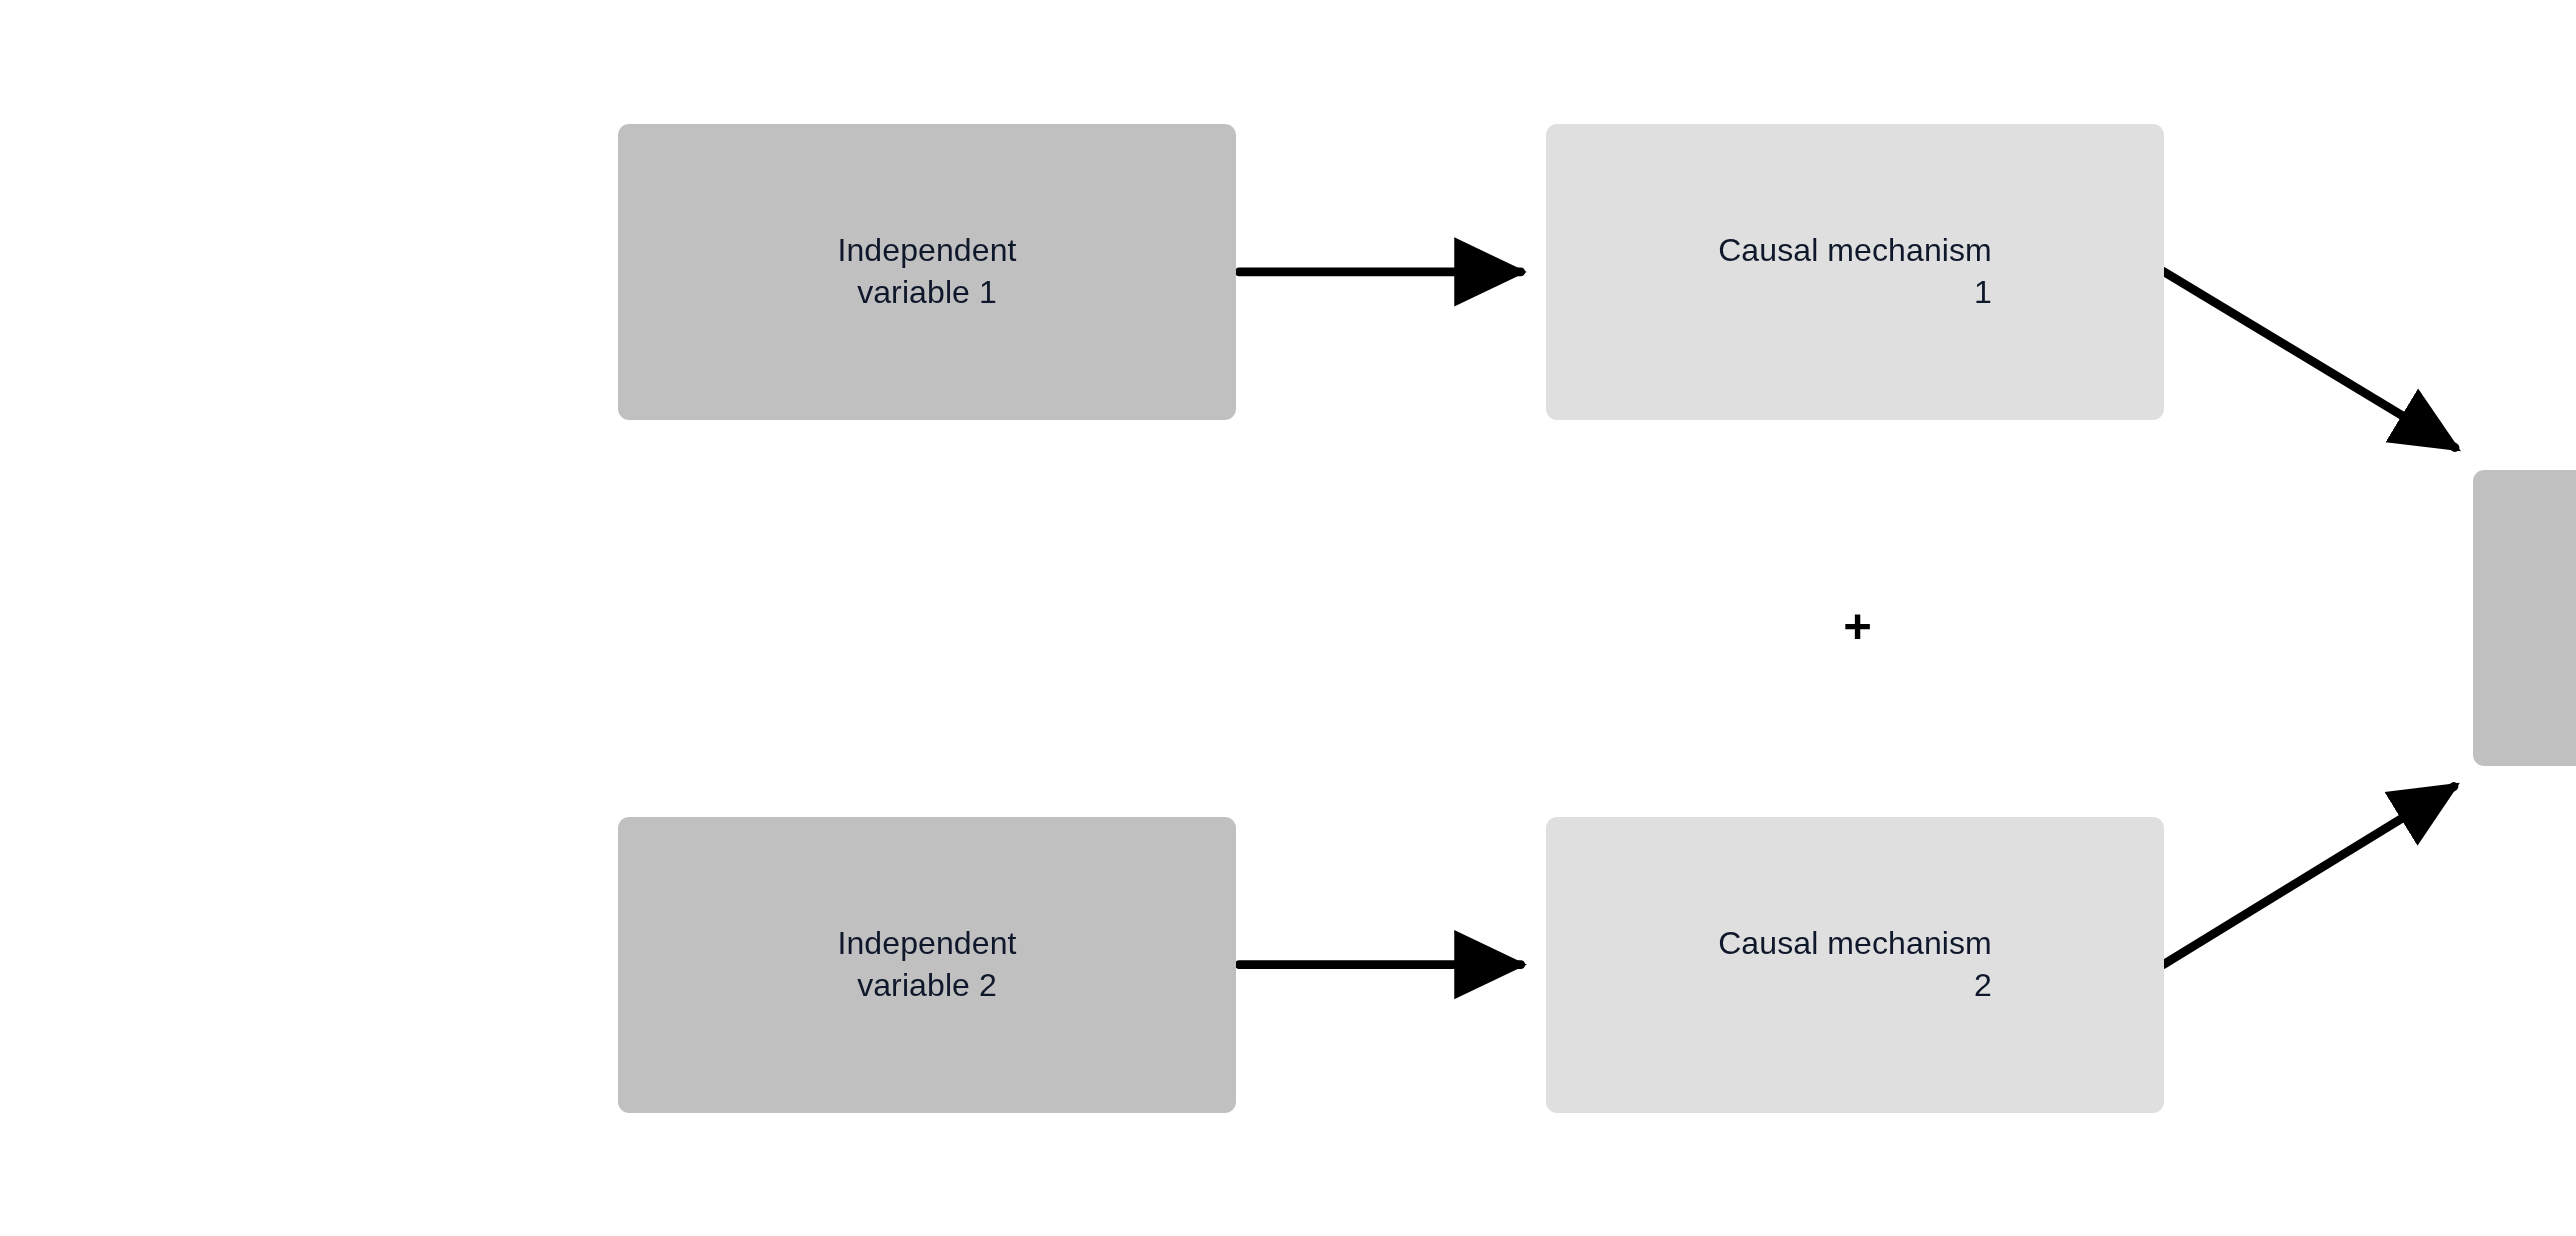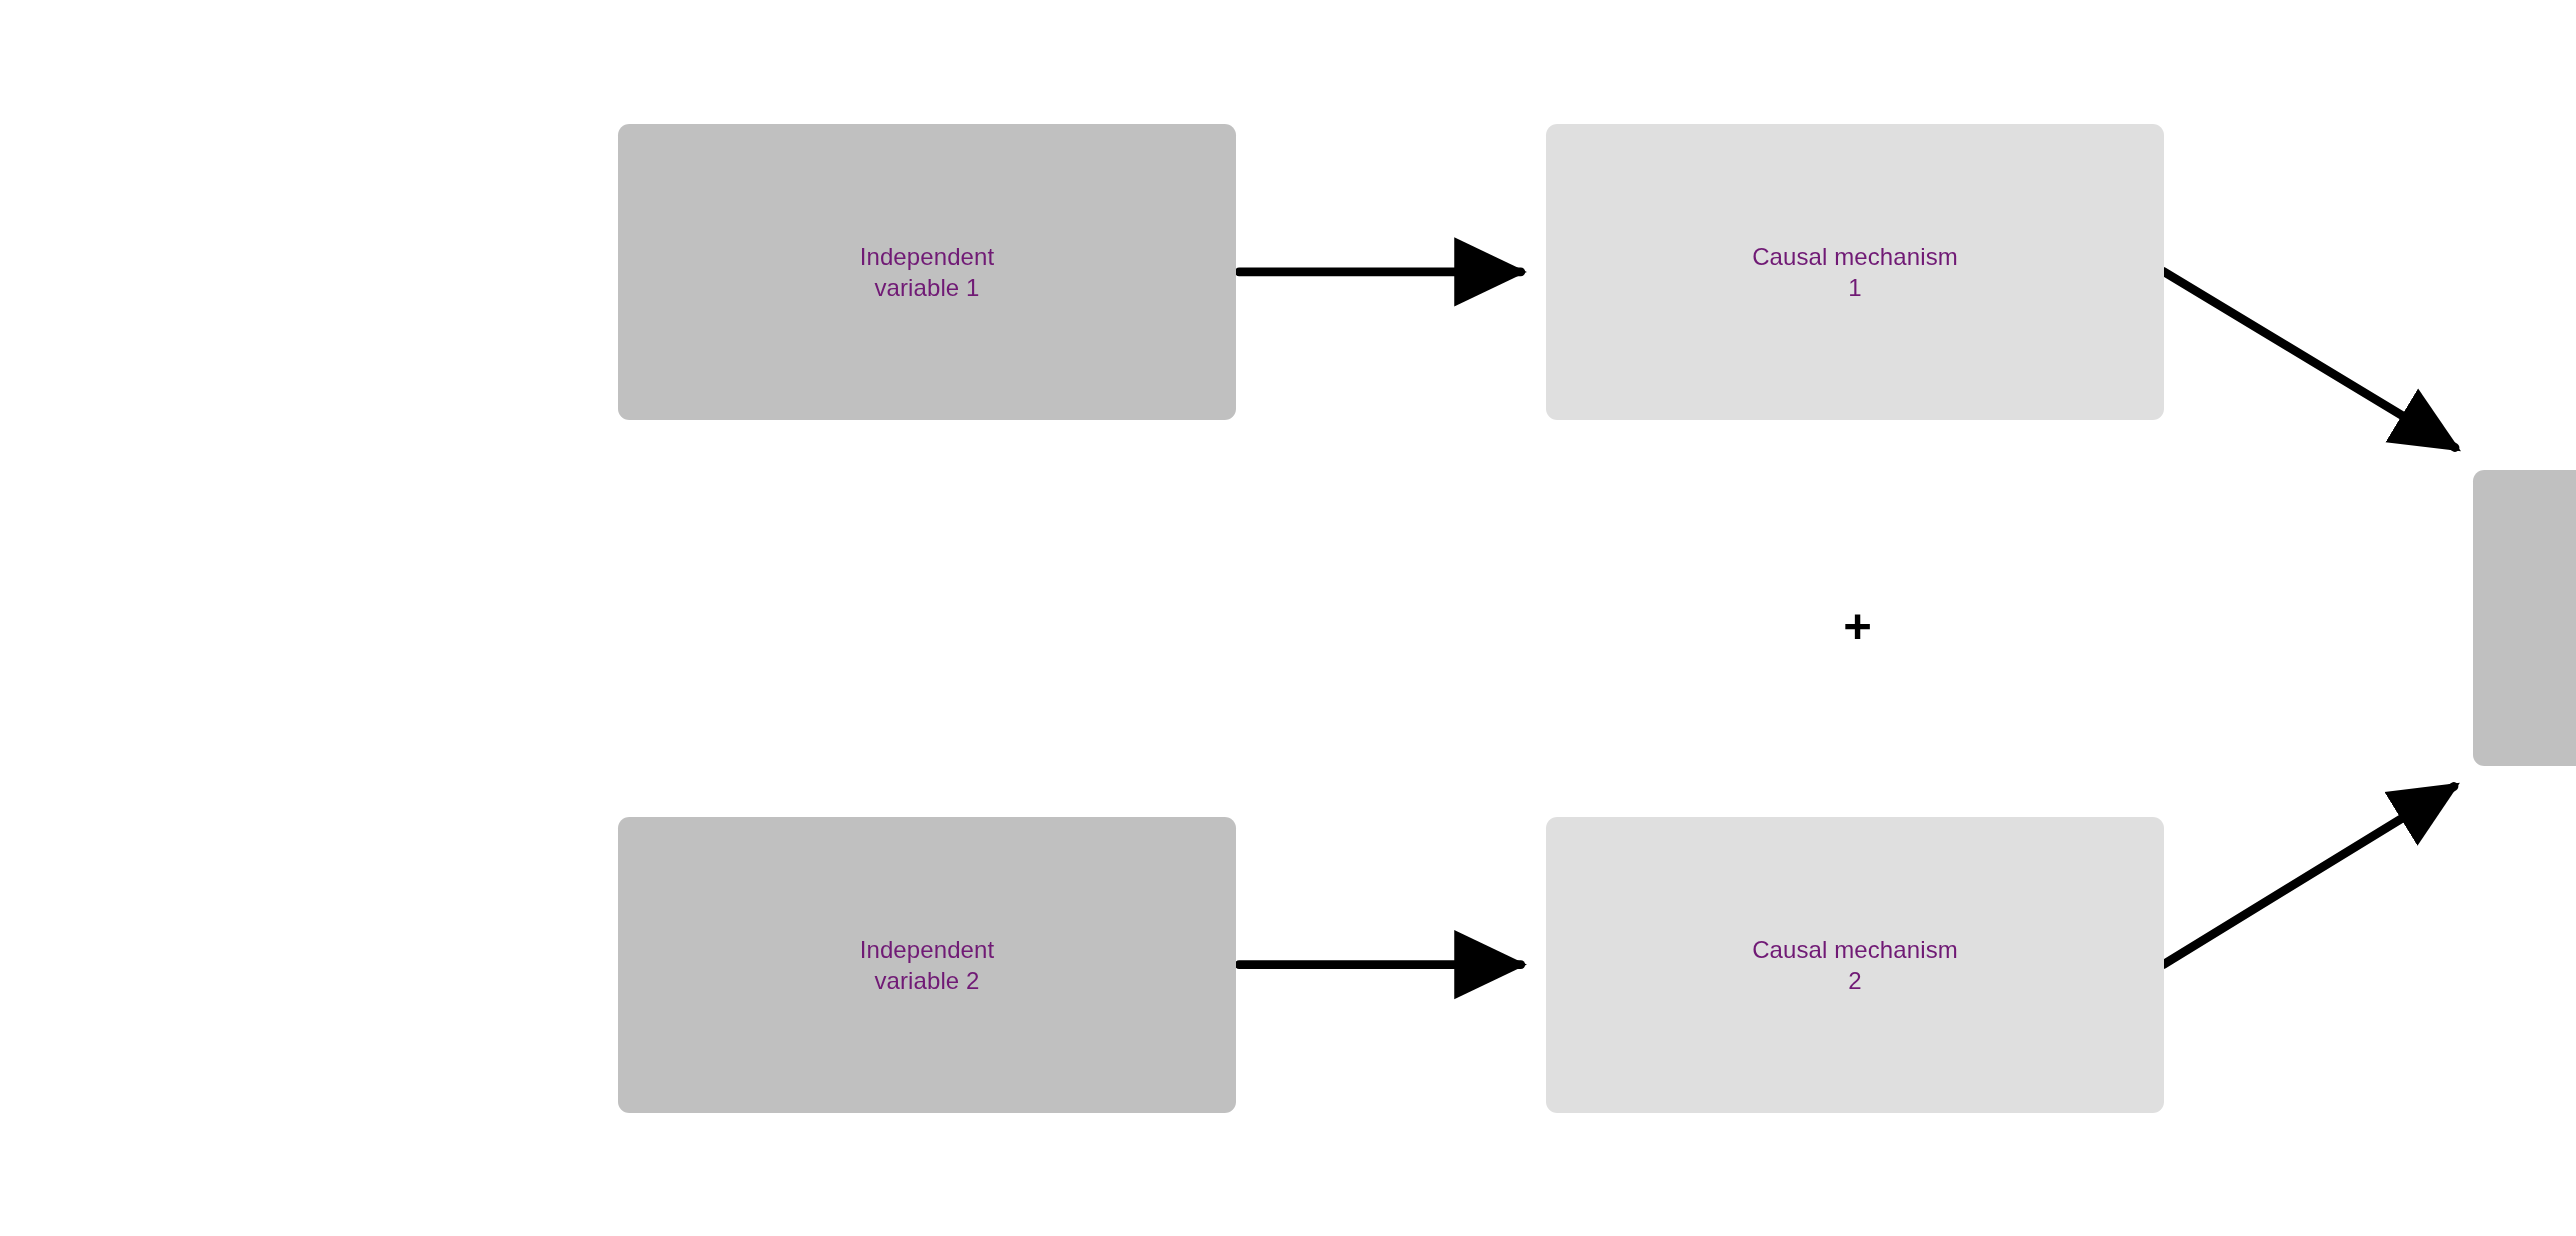--- a/index.html
+++ b/index.html
@@ -17,31 +17,31 @@
     font-family: "Liberation Sans", sans-serif;
   }
   .node {
     position: absolute;
     box-sizing: border-box;
     border-radius: 11.3px;
     display: flex;
     align-items: center;
     justify-content: center;
     text-align: center;
-    color: #701a75;
+    color: #0f172a;
     font-family: "Liberation Sans", sans-serif;
-    font-size: 24px;
+    font-size: 32px;
     line-height: 1.30;
     font-weight: 400;
     letter-spacing: 0.1px;
     white-space: pre-line;
     user-select: none;
   }
   .node-iv { background: #c0c0c0; }
-  .node-cm { background: #dfdfdf; }
+  .node-cm { background: #dfdfdf; text-align: right; }
 
   #iv1 { left: 618px; top: 124px;  width: 618px; height: 296px; }
   #cm1 { left: 1546px; top: 124px;  width: 618px; height: 296px; }
   #iv2 { left: 618px; top: 817px; width: 618px; height: 296px; }
   #cm2 { left: 1546px; top: 817px; width: 618px; height: 296px; }
   #dv  { left: 2473px; top: 470px;  width: 618px; height: 296px; }
 
   #edges {
     position: absolute;
     left: 0;

